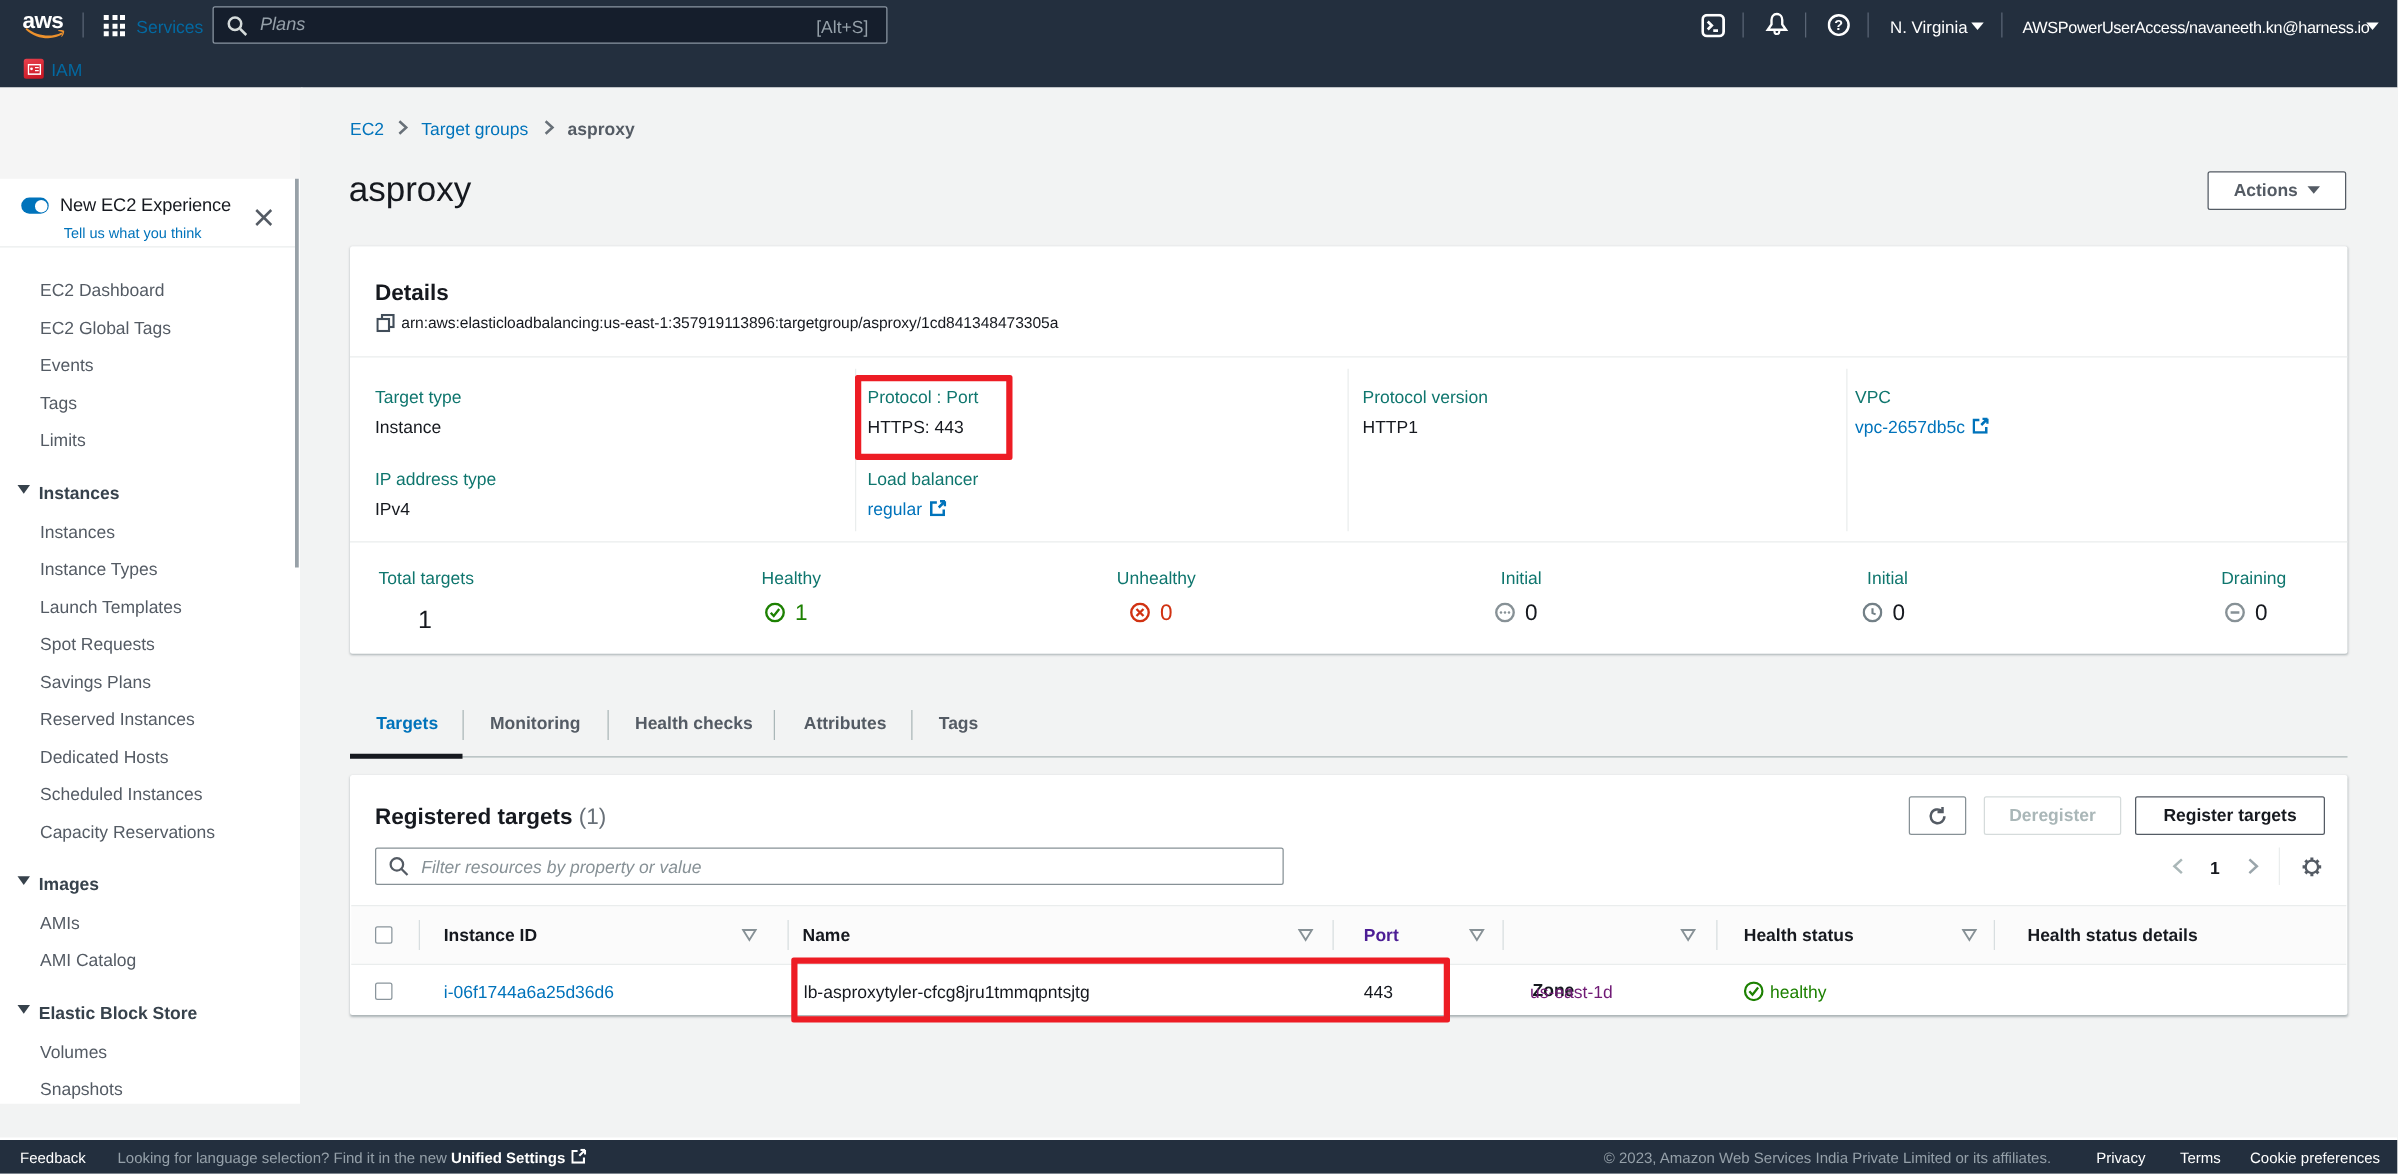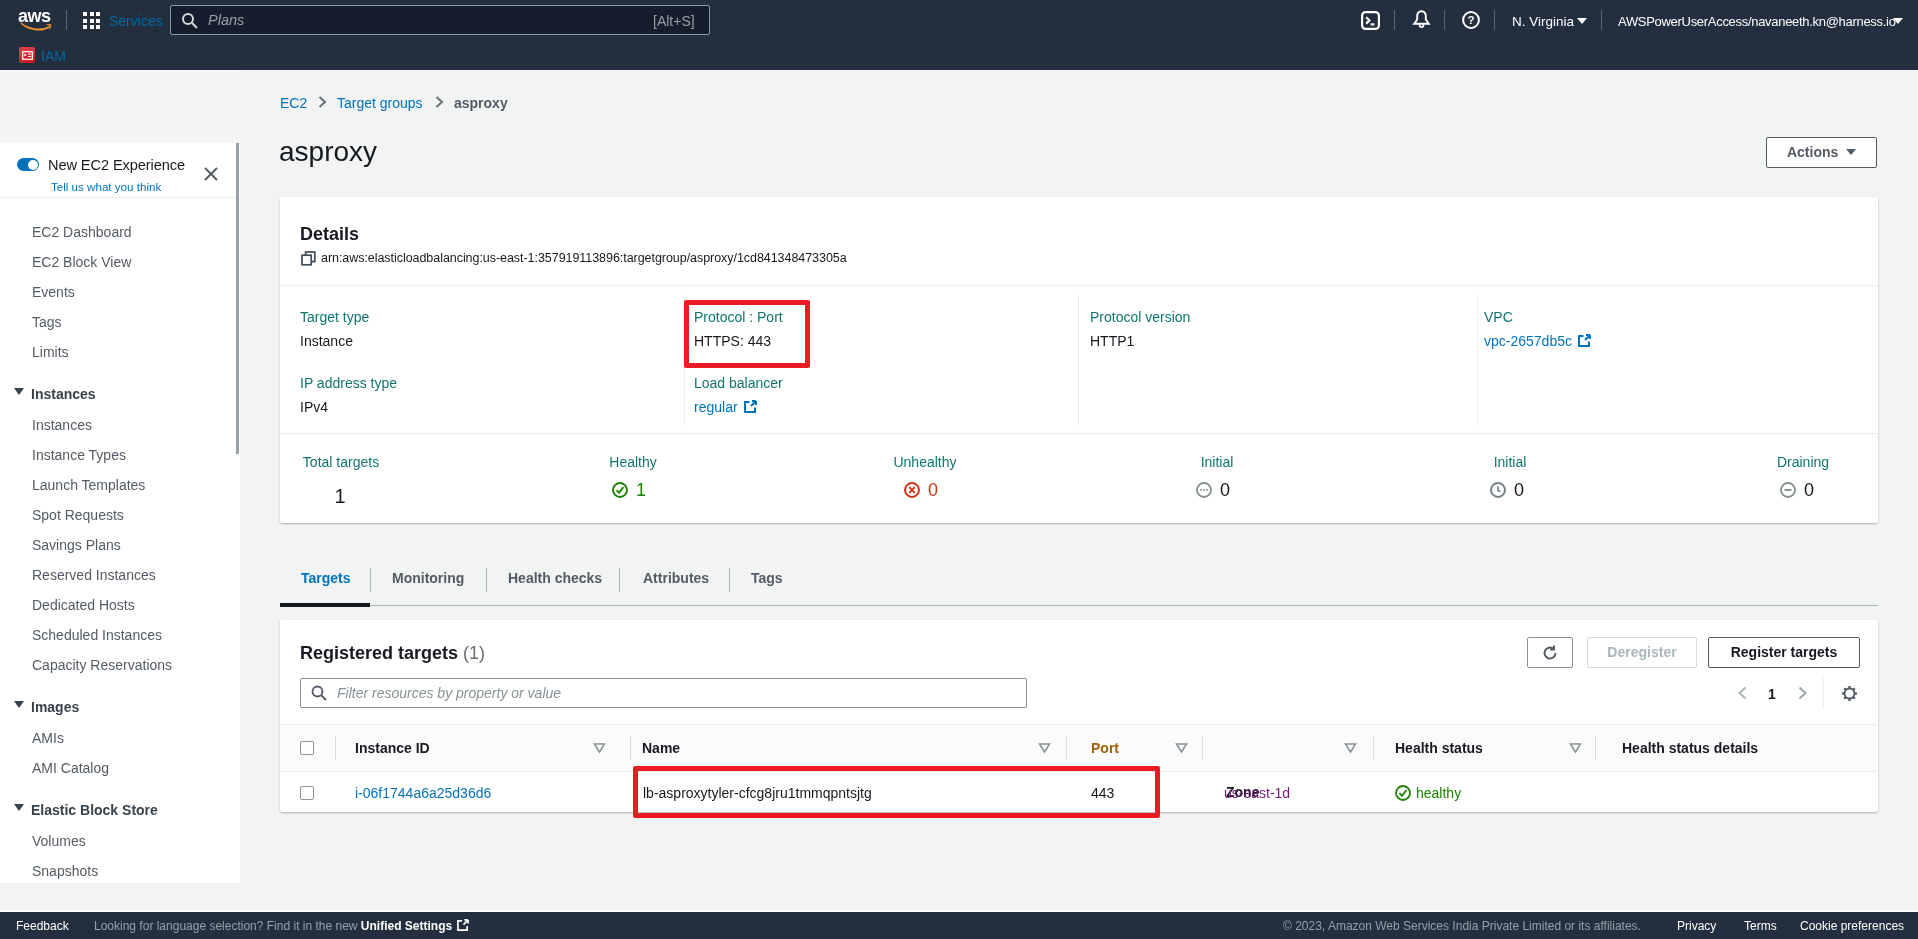--- a/index.html
+++ b/index.html
@@ -104,21 +104,21 @@
 <div class="abs" style="left:28px; top:159.5px; width:10px; height:10px; border-radius:50%; background:#ffffff;"></div>
 <div class="abs" style="left:48px; top:157px; font-size:14.6px; letter-spacing:-0.1px; color:#16191f;">New EC2 Experience</div>
 <div class="abs" style="left:51px; top:180px; font-size:11.6px; color:#0073bb;">Tell us what you think</div>
 <svg class="abs" style="left:204px; top:167px;" width="14" height="14" viewBox="0 0 14 14">
   <line x1="1" y1="1" x2="13" y2="13" stroke="#545b64" stroke-width="2"></line>
   <line x1="13" y1="1" x2="1" y2="13" stroke="#545b64" stroke-width="2"></line>
 </svg>
 <div class="abs" style="left:0px; top:197px; width:236px; height:1px; background:#eaeded;"></div>
 
 <div class="snav" style="top:224px;">EC2 Dashboard</div>
-<div class="snav" style="top:254px;">EC2 Block View</div>
+<div class="snav" style="top:254px;">EC2 Global Tags</div>
 <div class="snav" style="top:284px;">Events</div>
 <div class="snav" style="top:314px;">Tags</div>
 <div class="snav" style="top:344px;">Limits</div>
 <div class="stri" style="top:388px;"></div>
 <div class="shead" style="top:386px;">Instances</div>
 <div class="snav" style="top:417px;">Instances</div>
 <div class="snav" style="top:447px;">Instance Types</div>
 <div class="snav" style="top:477px;">Launch Templates</div>
 <div class="snav" style="top:507px;">Spot Requests</div>
 <div class="snav" style="top:537px;">Savings Plans</div>
@@ -293,21 +293,21 @@
         <line x1="17" y1="7" x2="19.4" y2="4.6"></line>
     </g>
   </g>
   <circle cx="12" cy="12" r="3.4" fill="#ffffff"></circle>
 </svg>
 
 <div class="abs" style="left:281px; top:724px; width:1596px; height:48px; background:#fbfbfb; border-top:1px solid #eaeded; border-bottom:1px solid #eaeded;"></div>
 <div class="abs" style="left:300px; top:740.5px; width:14px; height:14px; border:1.2px solid #8a959c; border-radius:2px; background:#fff;"></div>
 <div class="abs" style="left:355px; top:740px; font-size:14px; font-weight:bold; color:#16191f;">Instance ID</div>
 <div class="abs" style="left:642px; top:740px; font-size:14px; font-weight:bold; color:#16191f;">Name</div>
-<div class="abs" style="left:1091px; top:740px; font-size:14px; font-weight:bold; color:#a16207;">Port</div>
+<div class="abs" style="left:1091px; top:740px; font-size:14px; font-weight:bold; color:#4c1d95;">Port</div>
 <div class="abs" style="left:1226px; top:740px; font-size:14px; font-weight:bold; color:#16191f;margin-top:44px;">Zone</div>
 <div class="abs" style="left:1395px; top:740px; font-size:14px; font-weight:bold; color:#16191f;">Health status</div>
 <div class="abs" style="left:1622px; top:740px; font-size:14px; font-weight:bold; color:#16191f;">Health status details</div>
 
 <svg class="abs" style="left:593px; top:742px;" width="13" height="12" viewBox="0 0 13 12">
     <path d="M1.5 2 L6.5 10 L11.5 2 Z" fill="none" stroke="#879196" stroke-width="1.5"></path>
   </svg>
 <svg class="abs" style="left:1038px; top:742px;" width="13" height="12" viewBox="0 0 13 12">
     <path d="M1.5 2 L6.5 10 L11.5 2 Z" fill="none" stroke="#879196" stroke-width="1.5"></path>
   </svg>

